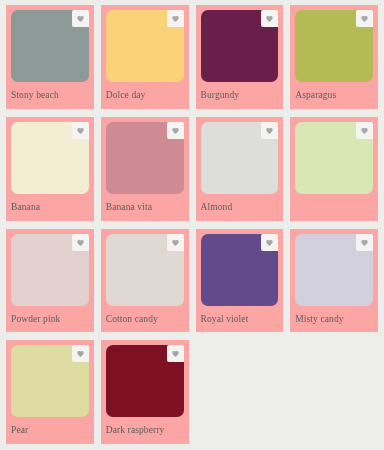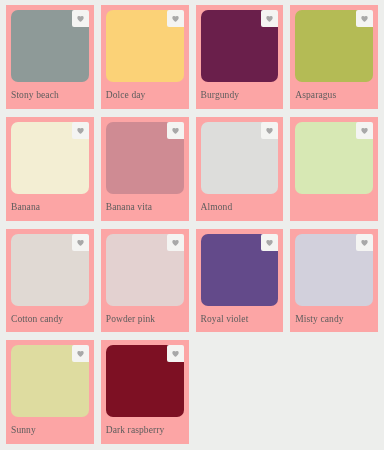--- a/index.html
+++ b/index.html
@@ -149,40 +149,40 @@
     <div class="swatch-card">
       <div class="swatch-chip" style="background: var(--chip); --chip: #d7e8b4;">
         <div class="fav-button">
           <svg width="9" height="9" viewBox="0 0 24 24">
             <path d="M12 21s-8.5-5.6-8.5-11.1A4.9 4.9 0 0 1 12 6.8a4.9 4.9 0 0 1 8.5 3.1C20.5 15.4 12 21 12 21z" fill="#a8a8a8"></path>
           </svg>
         </div>
       </div>
     </div>
     <div class="swatch-card">
+      <div class="swatch-chip" style="background: var(--chip); --chip: #e3d1d0;">
+        <div class="fav-button">
+          <svg width="9" height="9" viewBox="0 0 24 24">
+            <path d="M12 21s-8.5-5.6-8.5-11.1A4.9 4.9 0 0 1 12 6.8a4.9 4.9 0 0 1 8.5 3.1C20.5 15.4 12 21 12 21z" fill="#a8a8a8"></path>
+          </svg>
+        </div>
+      </div>
+      <div class="swatch-label">Powder pink</div>
+    </div>
+    <div class="swatch-card">
       <div class="swatch-chip" style="background: var(--chip); --chip: #e0d9d3;">
         <div class="fav-button">
           <svg width="9" height="9" viewBox="0 0 24 24">
             <path d="M12 21s-8.5-5.6-8.5-11.1A4.9 4.9 0 0 1 12 6.8a4.9 4.9 0 0 1 8.5 3.1C20.5 15.4 12 21 12 21z" fill="#a8a8a8"></path>
           </svg>
         </div>
       </div>
       <div class="swatch-label">Cotton candy</div>
     </div>
     <div class="swatch-card">
-      <div class="swatch-chip" style="background: var(--chip); --chip: #e3d1d0;">
-        <div class="fav-button">
-          <svg width="9" height="9" viewBox="0 0 24 24">
-            <path d="M12 21s-8.5-5.6-8.5-11.1A4.9 4.9 0 0 1 12 6.8a4.9 4.9 0 0 1 8.5 3.1C20.5 15.4 12 21 12 21z" fill="#a8a8a8"></path>
-          </svg>
-        </div>
-      </div>
-      <div class="swatch-label">Powder pink</div>
-    </div>
-    <div class="swatch-card">
       <div class="swatch-chip" style="background: var(--chip); --chip: #634a8a;">
         <div class="fav-button">
           <svg width="9" height="9" viewBox="0 0 24 24">
             <path d="M12 21s-8.5-5.6-8.5-11.1A4.9 4.9 0 0 1 12 6.8a4.9 4.9 0 0 1 8.5 3.1C20.5 15.4 12 21 12 21z" fill="#a8a8a8"></path>
           </svg>
         </div>
       </div>
       <div class="swatch-label">Royal violet</div>
     </div>
     <div class="swatch-card">
@@ -196,21 +196,21 @@
       <div class="swatch-label">Misty candy</div>
     </div>
     <div class="swatch-card">
       <div class="swatch-chip" style="background: var(--chip); --chip: #dedca0;">
         <div class="fav-button">
           <svg width="9" height="9" viewBox="0 0 24 24">
             <path d="M12 21s-8.5-5.6-8.5-11.1A4.9 4.9 0 0 1 12 6.8a4.9 4.9 0 0 1 8.5 3.1C20.5 15.4 12 21 12 21z" fill="#a8a8a8"></path>
           </svg>
         </div>
       </div>
-      <div class="swatch-label">Sunny</div>
+      <div class="swatch-label">Pear</div>
     </div>
     <div class="swatch-card">
       <div class="swatch-chip" style="background: var(--chip); --chip: #7d1023;">
         <div class="fav-button">
           <svg width="9" height="9" viewBox="0 0 24 24">
             <path d="M12 21s-8.5-5.6-8.5-11.1A4.9 4.9 0 0 1 12 6.8a4.9 4.9 0 0 1 8.5 3.1C20.5 15.4 12 21 12 21z" fill="#a8a8a8"></path>
           </svg>
         </div>
       </div>
       <div class="swatch-label">Dark raspberry</div>

